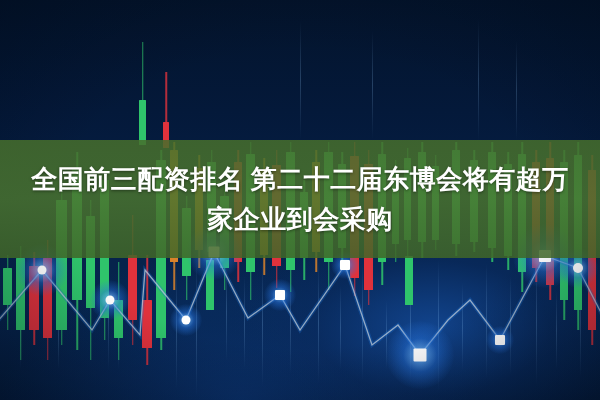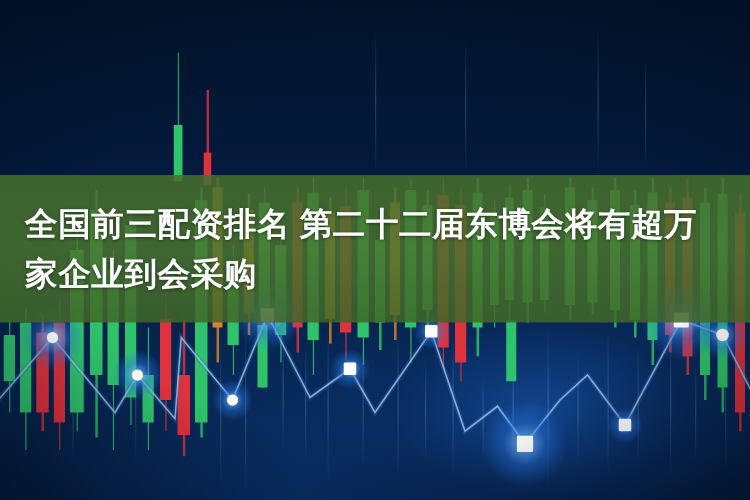--- a/index.html
+++ b/index.html
@@ -88,21 +88,21 @@
     left: 0;
     width: 600px;
     display: flex;
     align-items: center;
     justify-content: center;
     background: linear-gradient(180deg, rgba(70,110,44,0.86) 0%, rgba(74,116,46,0.84) 50%, rgba(64,102,40,0.86) 100%);
   }
   .headline {
     margin: 0;
     width: 560px;
-    text-align: left;
+    text-align: center;
     color: #ffffff;
     font-family: "Liberation Sans", sans-serif;
     font-weight: bold;
     font-size: 26px;
     line-height: 40px;
     letter-spacing: 0.5px;
     text-shadow: 0 1px 3px rgba(0,0,0,0.45);
   }
 </style>
 </head>

